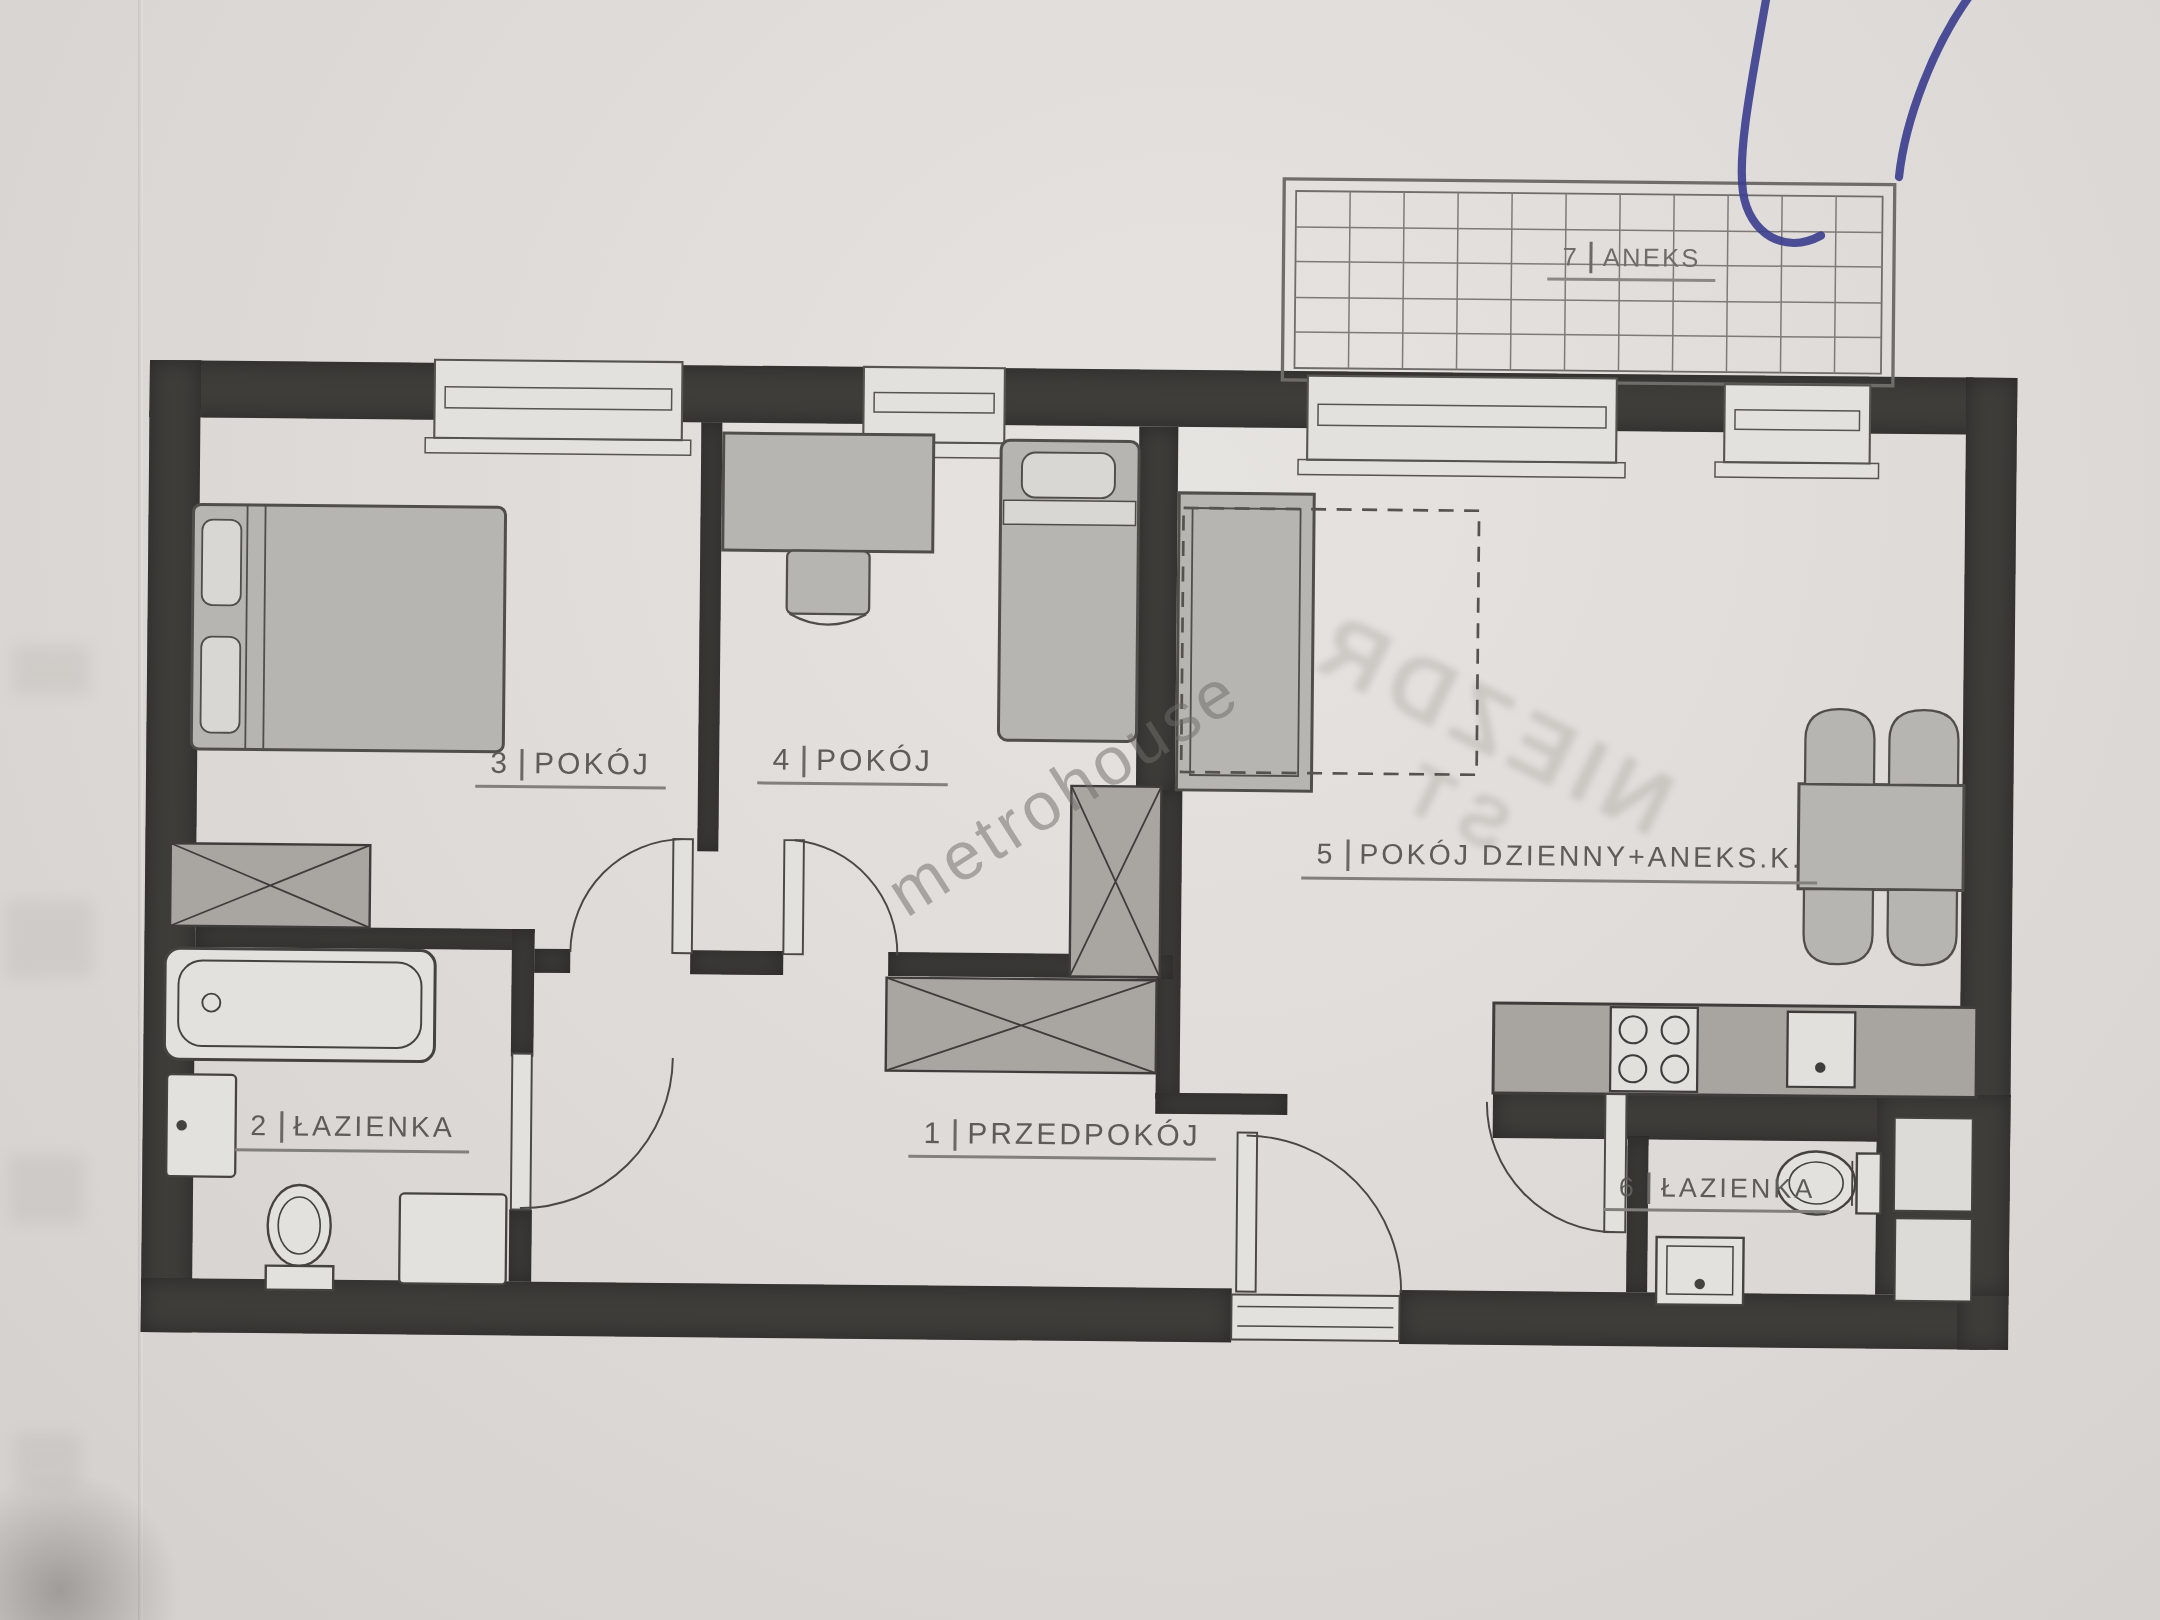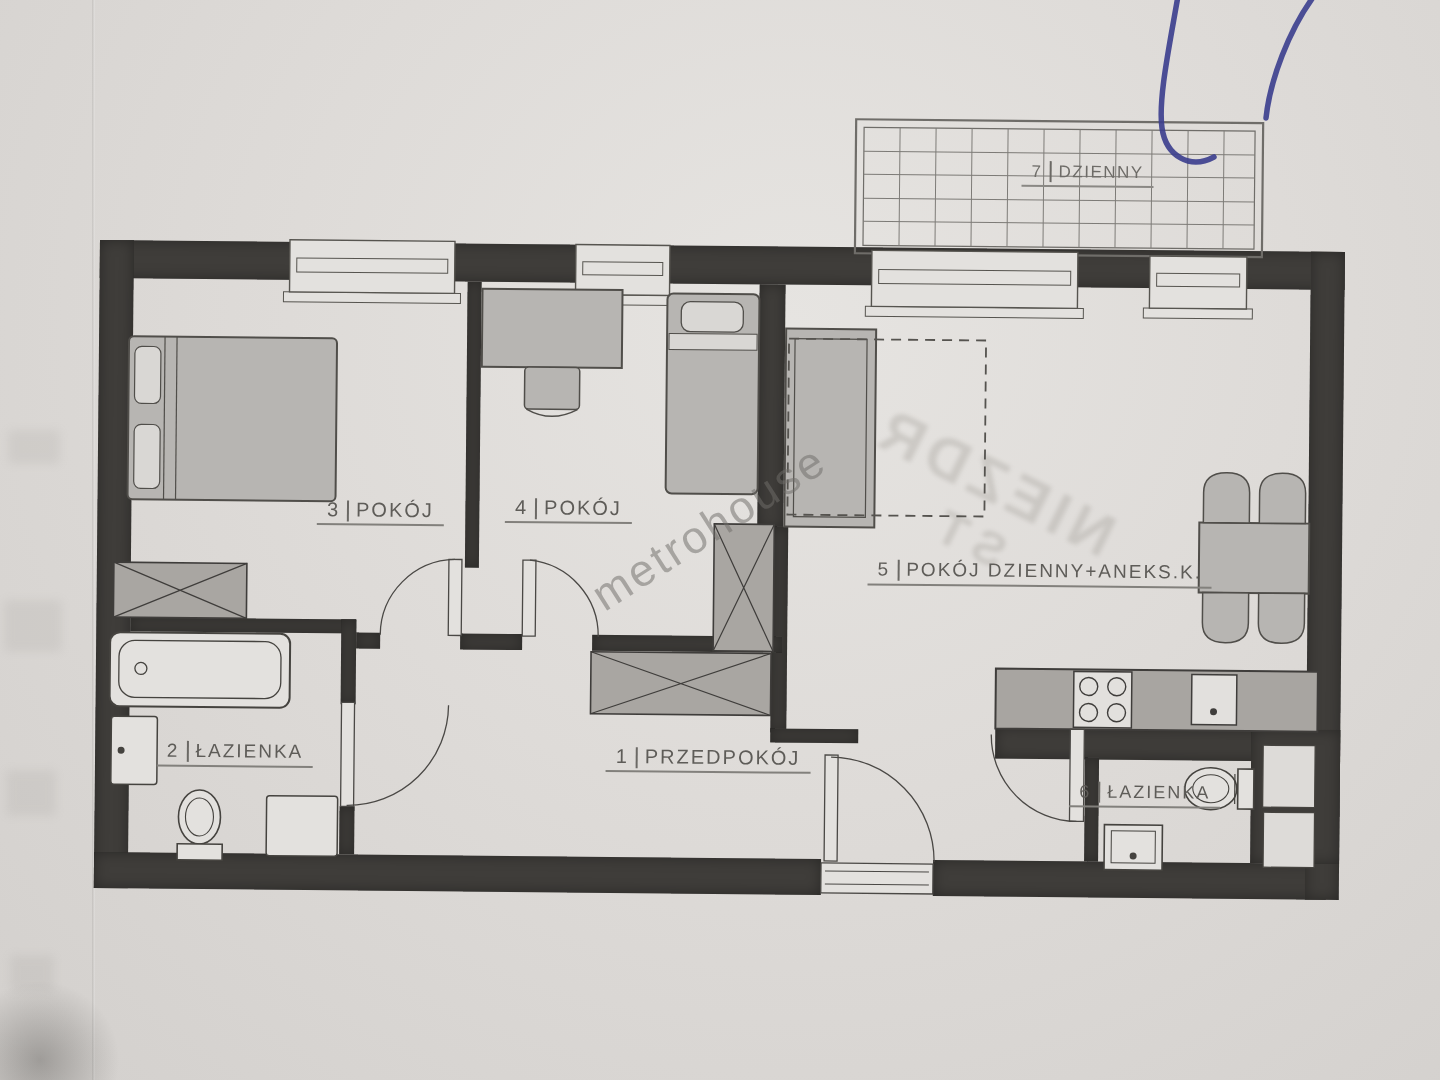--- a/index.html
+++ b/index.html
@@ -236,21 +236,21 @@
       <g stroke="#4a4845" fill="none">
         <rect x="827" y="856" width="112" height="30" fill="#e3e1de" stroke-width="1.3"></rect>
         <line x1="831" y1="864" x2="935" y2="864" stroke-width="1"></line>
         <line x1="831" y1="877" x2="935" y2="877" stroke-width="1"></line>
         <rect x="830" y="748" width="13" height="106" fill="#e3e1de" stroke-width="1.3"></rect>
         <path d="M836 750 A104 104 0 0 1 940 854" stroke-width="1.3"></path>
       </g>
     </svg>
 
     <div class="room-label fs17" style="left:1087px;top:152px;">
-      <span>7</span><span class="bar"></span><span>DZIENNY</span>
+      <span>7</span><span class="bar"></span><span>ANEKS</span>
     </div>
     <div class="room-label" style="left:383px;top:496px;">
       <span>3</span><span class="bar"></span><span>POKÓJ</span>
     </div>
     <div class="room-label" style="left:571px;top:492px;">
       <span>4</span><span class="bar"></span><span>POKÓJ</span>
     </div>
     <div class="room-label fs19" style="left:1043px;top:552px;">
       <span>5</span><span class="bar"></span><span>POKÓJ DZIENNY+ANEKS.K.</span>
     </div>

